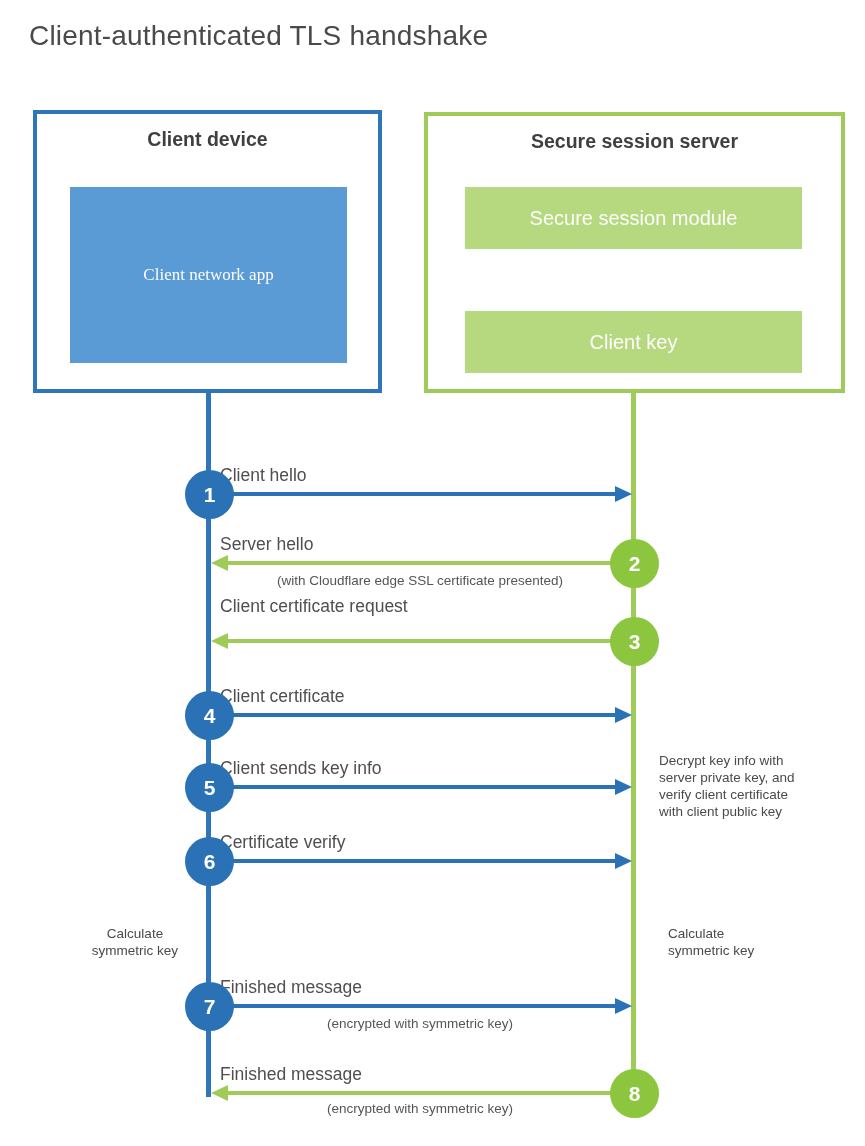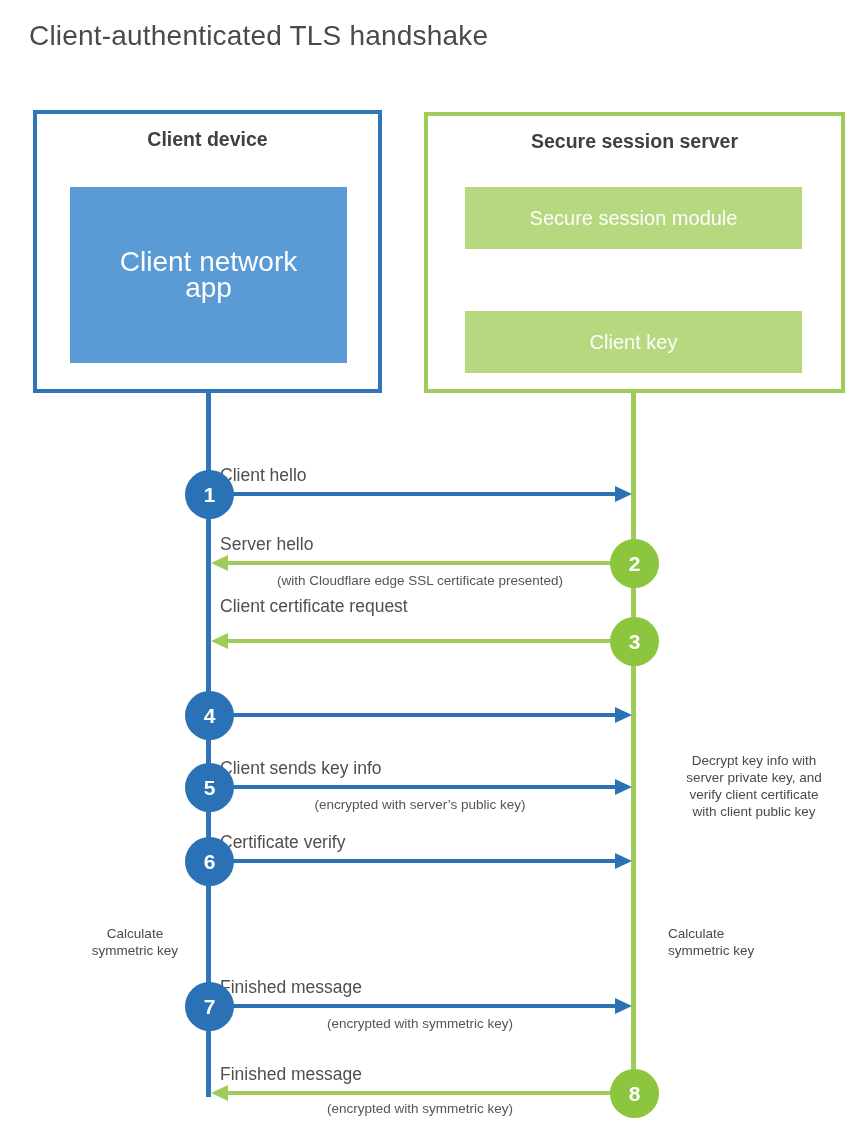--- a/index.html
+++ b/index.html
@@ -14,21 +14,21 @@
   }
   
   .box { position:absolute; background:#fff; }
   .client-box { left:33px; top:110px; width:349px; height:283px; border:4px solid #2e76b9; }
   .server-box { left:424px; top:112px; width:421px; height:281px; border:4px solid #9fcc58; }
   .box-title { margin-top:14px; text-align:center; font-size:19.5px; font-weight:700; color:#3f3f3f; }
   .client-app {
     position:absolute; left:70px; top:187px; width:277px; height:176px;
     background:#5b9bd5; display:flex; align-items:center; justify-content:center;
   }
-  .client-app span { display:block; width:180px; text-align:center; color:#fdfdfd; font-size:28px; line-height:26px; }
+  .client-app span { display:block; width:180px; text-align:center; color:#fdfdfd; font-size:17px; line-height:26px;font-family:Liberation Serif, serif; }
   .server-bar {
     position:absolute; left:465px; width:337px; height:62px; background:#b6d980;
     display:flex; align-items:center; justify-content:center; color:#fdfdfd; font-size:20px;
   }
   
   .vline { position:absolute; width:5px; }
   .vline.blue  { left:206px; top:390px; height:707px; background:#2e76b9; }
   .vline.green { left:631px; top:390px; height:703px; background:#9fcc58; }
   
   .arrow { position:absolute; height:4px; }
@@ -45,21 +45,21 @@
   }
   .circle.blue  { background:#2a72b5; left:185px; }
   .circle.green { background:#8cc63e; left:610px; }
   
   .arrow-label { position:absolute; left:220px; width:400px; text-align:left; font-size:17.5px; line-height:21px; color:#4f4f4f; }
   .arrow-sub   { position:absolute; left:220px; width:400px; text-align:center; font-size:13.5px; line-height:18px; color:#555555; }
   
   .note { position:absolute; font-size:13.5px; line-height:17px; color:#4a4a4a; white-space:pre-line; }
   .note.left-calc  { left:35px;  top:925px; width:200px; text-align:center; }
   .note.right-calc { left:668px; top:925px; width:160px; text-align:left; }
-  .note.decrypt    { left:659px; top:752px; width:190px; text-align:center; }
+  .note.decrypt    { left:659px; top:752px; width:190px; text-align:left; }
 </style>
 </head>
 <body>
 
 <div class="canvas">
 
   <div class="page-title">Client-authenticated TLS handshake</div>
 
   <div class="box client-box">
     <div class="box-title">Client device</div>
@@ -92,30 +92,30 @@
       <span>2</span>
     </div>
 
   <div class="arrow-label" style="top:596px">Client certificate request</div>
   <div class="arrow green" style="top:639px"></div>
   <div class="head left" style="top:633px"></div>
   <div class="circle green" style="top:617px">
       <span>3</span>
     </div>
 
+  <div class="arrow-label" style="top:686px">Client certificate</div>
   <div class="arrow blue" style="top:713px"></div>
   <div class="head right" style="top:707px"></div>
   <div class="circle blue" style="top:691px">
       <span>4</span>
     </div>
 
   <div class="arrow-label" style="top:758px">Client sends key info</div>
   <div class="arrow blue" style="top:785px"></div>
   <div class="head right" style="top:779px"></div>
-  <div class="arrow-sub" style="top:796px">(encrypted with server’s public key)</div>
   <div class="circle blue" style="top:763px">
       <span>5</span>
     </div>
 
   <div class="arrow-label" style="top:832px">Certificate verify</div>
   <div class="arrow blue" style="top:859px"></div>
   <div class="head right" style="top:853px"></div>
   <div class="circle blue" style="top:837px">
       <span>6</span>
     </div>

